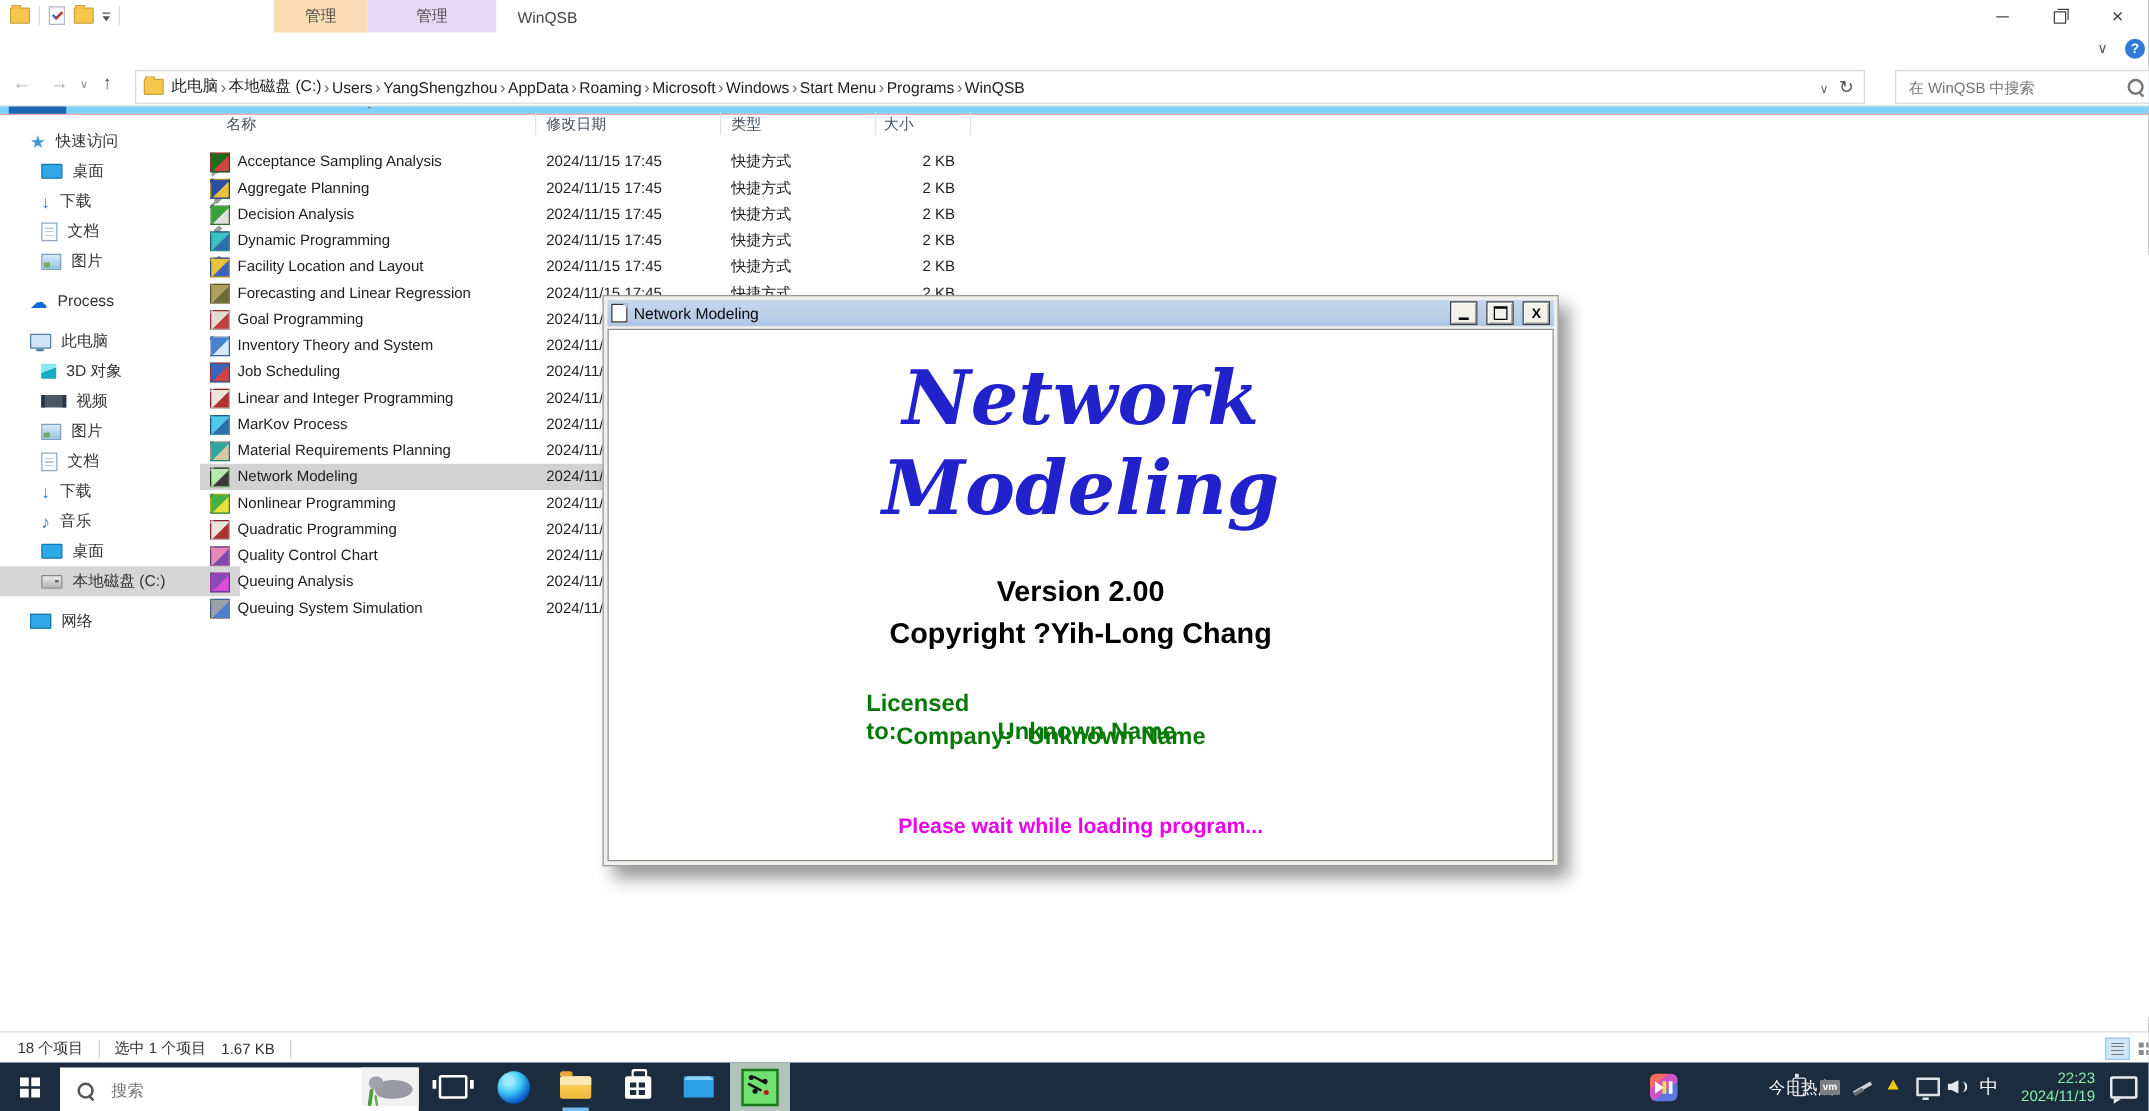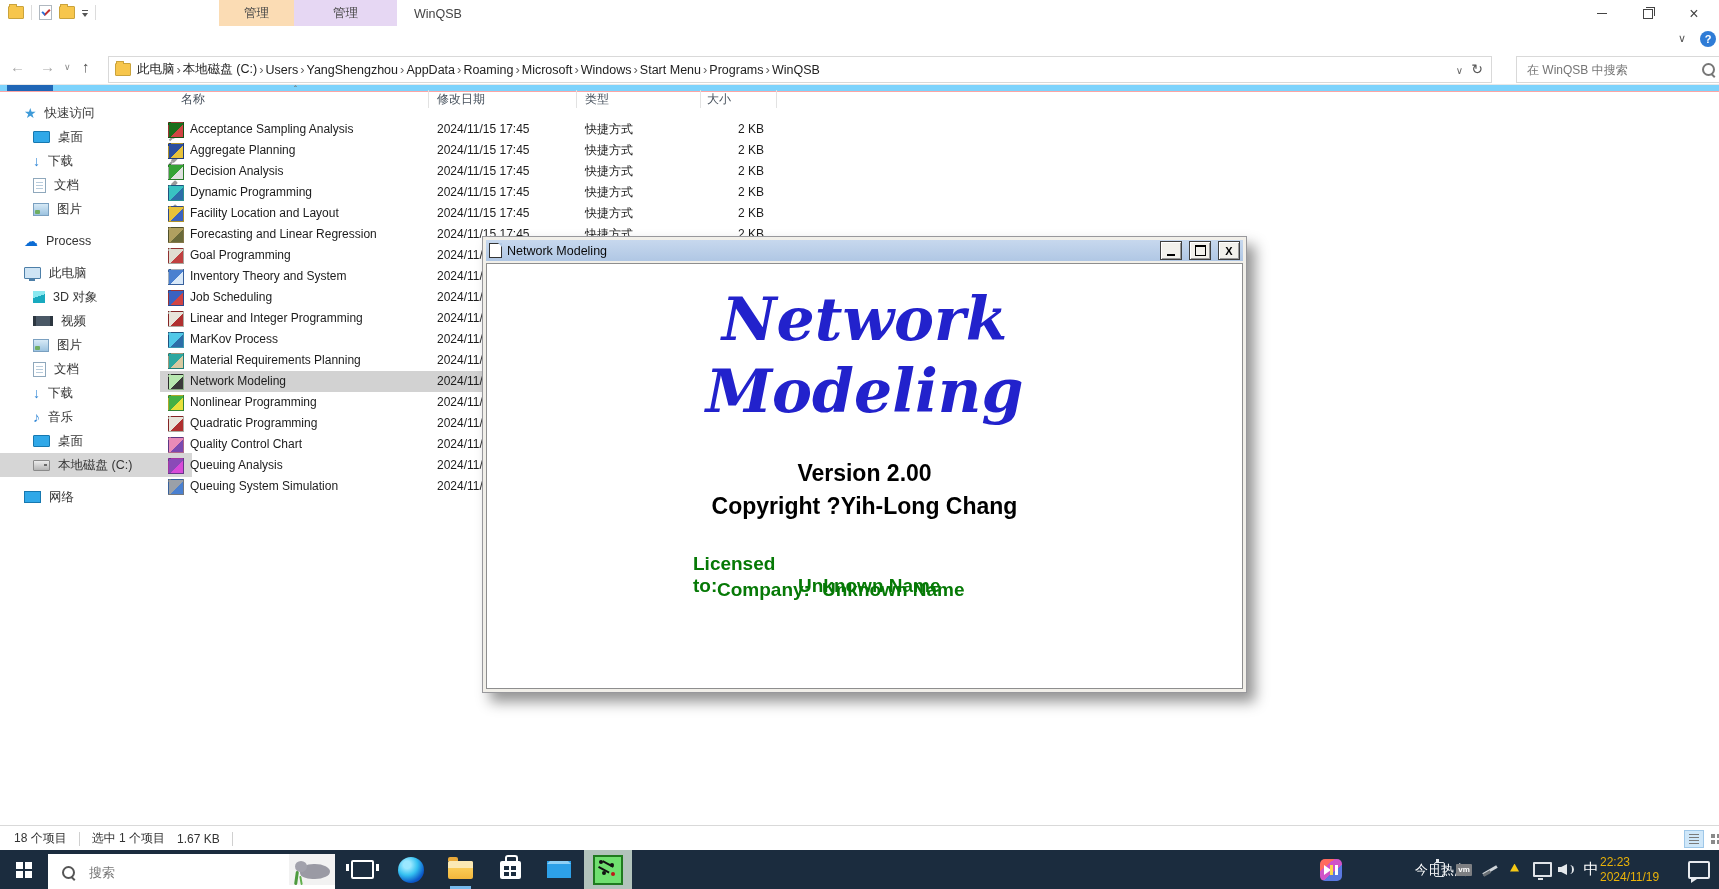--- a/index.html
+++ b/index.html
@@ -153,21 +153,21 @@
   .tr-slash::after{content:"";position:absolute;left:1px;top:9px;width:8px;height:3px;background:#6a7075;transform:rotate(-30deg);}
   .tr-shield{width:15px;height:15px;background:#e8eaed;clip-path:polygon(50% 0,100% 14%,100% 55%,50% 100%,0 55%,0 14%);position:relative;}
   .shield-wrap{position:relative;}
   .shield-warn{position:absolute;right:-3px;bottom:-2px;width:9px;height:8px;background:#f6c915;clip-path:polygon(50% 0,100% 100%,0 100%);}
   .tr-net{width:15px;height:11px;border:2px solid #dfe3e8;border-radius:1px;position:relative;}
   .tr-net::after{content:"";position:absolute;left:3px;bottom:-5px;width:5px;height:2px;background:#dfe3e8;}
   .tr-spk{width:16px;height:13px;position:relative;}
   .tr-spk::before{content:"";position:absolute;left:0;top:1px;width:9px;height:11px;background:#e4e8ec;clip-path:polygon(0 28%,35% 28%,100% 0,100% 100%,35% 72%,0 72%);}
   .tr-spk::after{content:"";position:absolute;left:10px;top:2px;width:4px;height:9px;border-right:2px solid #e4e8ec;border-radius:0 7px 7px 0;}
   .tr-ime{color:#fff;font-size:15px;}
-  .tr-clock{flex-direction:column;line-height:15px;font-size:12px;color:#eab308;align-items:flex-start;}
+  .tr-clock{flex-direction:column;line-height:15px;font-size:12px;color:#86efac;align-items:flex-end;}
   .tr-action{width:18px;height:14px;border:2px solid #e8eaee;border-radius:2px;position:relative;}
   .tr-action::after{content:"";position:absolute;left:1px;bottom:-6px;border-top:4px solid #e8eaee;border-right:6px solid transparent;}
 </style>
 </head>
 <body>
 
 <div class="screen">
 
   <div class="qat">
     <span class="mini-folder"></span>
@@ -464,20 +464,21 @@
           <span class="g-x">X</span>
         </span>
     </div>
     <div class="dlg-body">
       <div class="sp-big" style="top:20px;">Network</div>
       <div class="sp-big" style="top:92px;">Modeling</div>
       <div class="sp-ver" style="top:197px;">Version 2.00</div>
       <div class="sp-cpy" style="top:230px;">Copyright ?Yih-Long Chang</div>
       <div class="sp-green" style="top:289px;"><span class="sp-lbl">Licensed to:</span><span>Unknown Name</span></div>
       <div class="sp-green" style="top:315px;margin-left:24px;"><span class="sp-lbl">Company:</span><span>Unknown Name</span></div>
+      <div class="sp-wait" style="top:387px;">Please wait while loading program...</div>
     </div>
   </div>
 
   <div class="statusbar">
     <span>18 个项目</span>
     <span class="sb-sep"></span>
     <span>选中 1 个项目</span>
     <span>1.67 KB</span>
     <span class="sb-sep"></span>
     <span class="sb-views">

